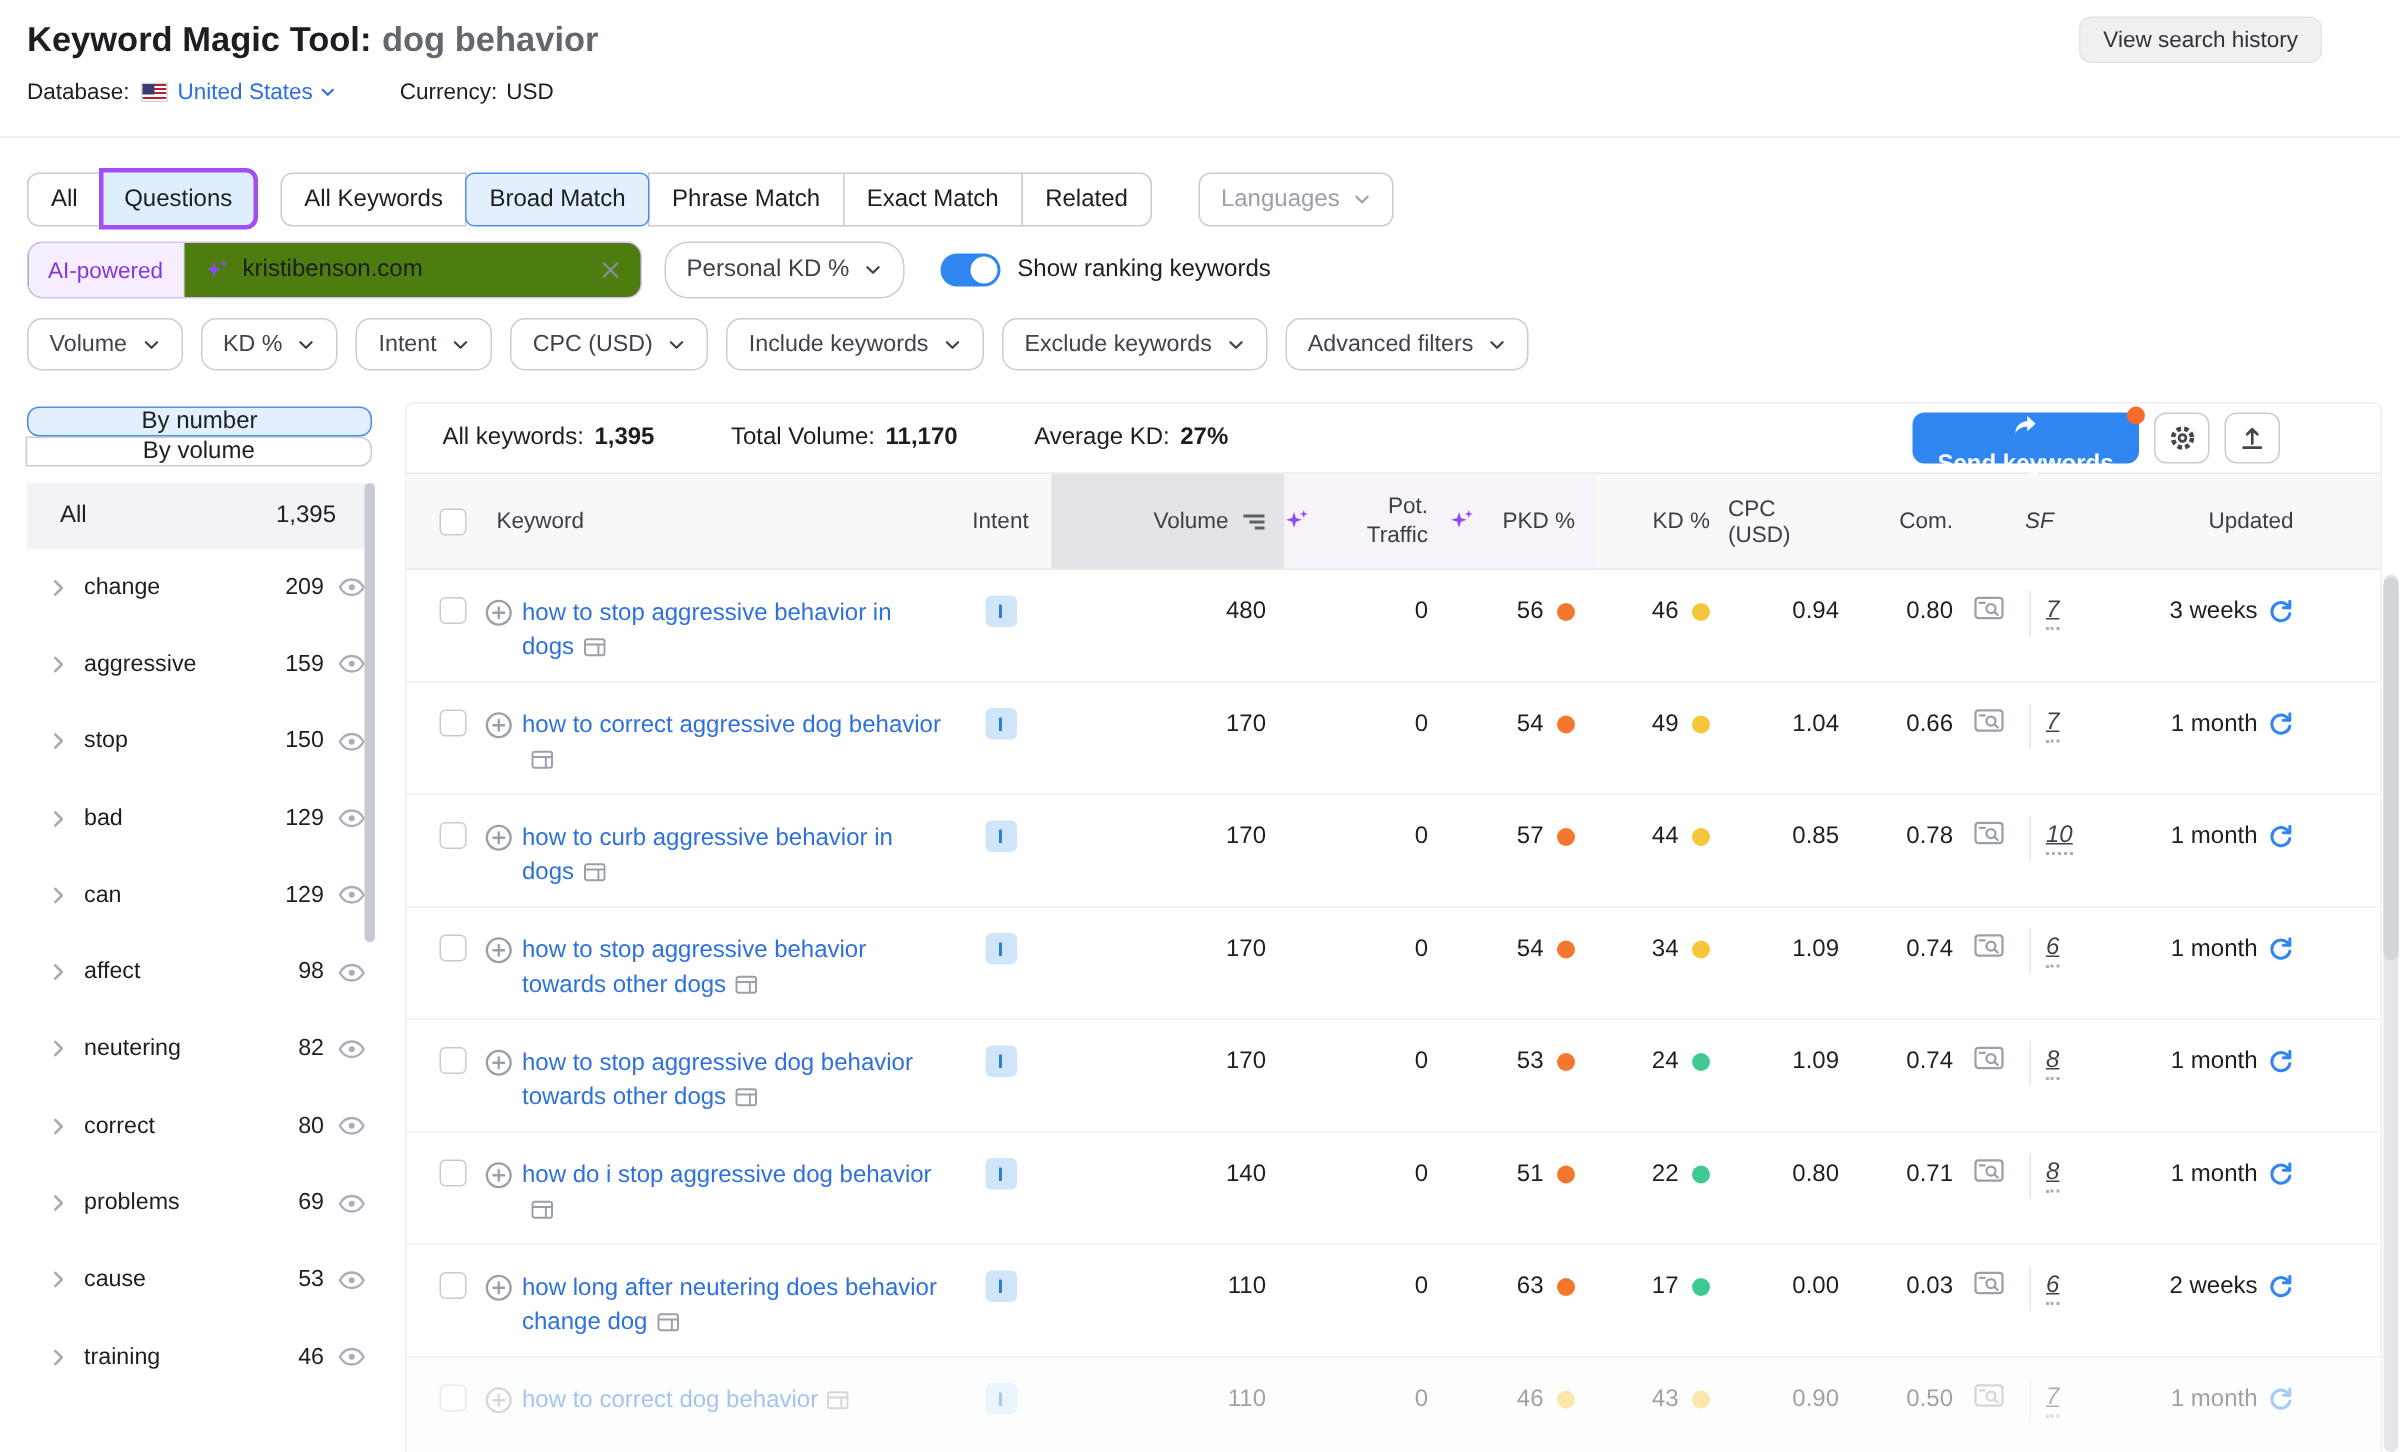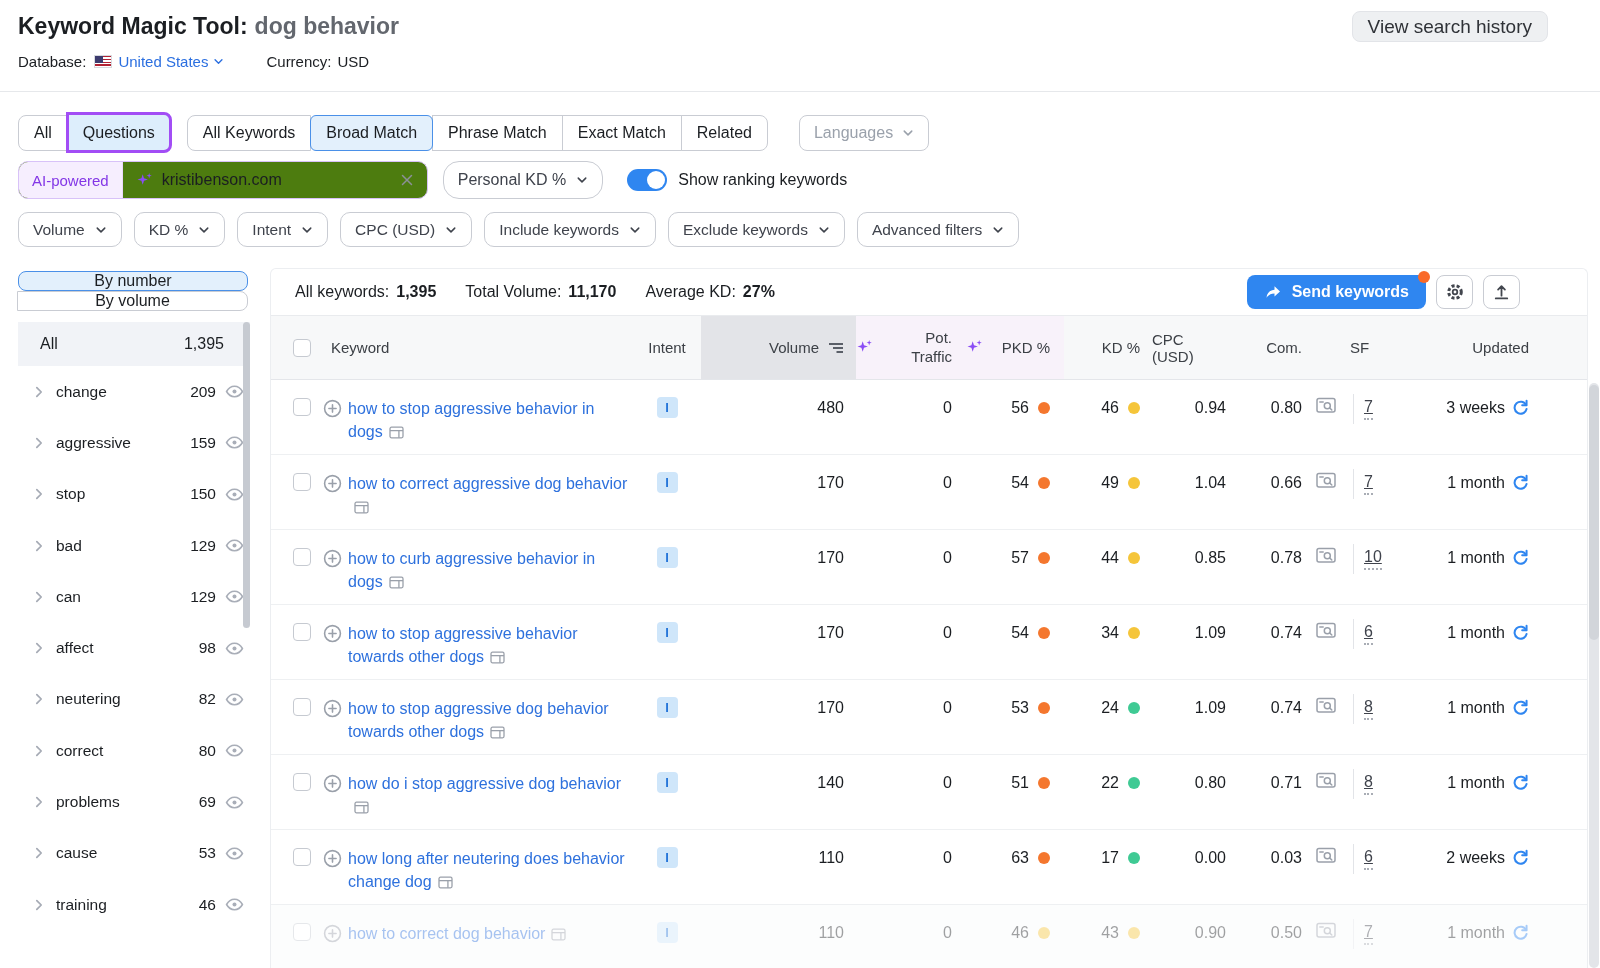--- a/index.html
+++ b/index.html
@@ -2,21 +2,21 @@
 <html><head>
 <meta charset="utf-8">
 <style>
   *{box-sizing:border-box;margin:0;padding:0;}
   body{background:#fff;font-family:"Liberation Sans",sans-serif;}
   .page{position:relative;width:1600px;height:968px;background:#fff;overflow:hidden;color:#1b1e22;}
   svg{display:block;}
   
   .h-title{position:absolute;left:18px;top:13px;font-size:23px;font-weight:700;}
   .h-title .query{color:#63676e;margin-left:7px;}
-  .btn-history{position:absolute;right:52px;top:11px;height:31px;padding:0 15px;background:#eef0f2;border:1px solid #e2e4e8;border-radius:8px;font-size:19px;color:#2f3237;display:flex;align-items:center;}
+  .btn-history{position:absolute;right:52px;top:11px;height:31px;padding:0 15px;background:#eef0f2;border:1px solid #e2e4e8;border-radius:8px;font-size:15px;color:#2f3237;display:flex;align-items:center;}
   .db-row{position:absolute;left:18px;top:53px;font-size:15px;display:flex;align-items:center;}
   .flag{width:18px;height:13px;margin:0 6px 0 8px;position:relative;background:repeating-linear-gradient(#b22234 0 1.4px,#fff 1.4px 2.8px);border:0.5px solid #d7dadf;}
   .flag .canton{position:absolute;left:0;top:0;width:8px;height:7px;background:#3c3b6e;}
   .db-link{color:#2b6fe0;display:flex;align-items:center;gap:5px;}
   .db-currency{margin-left:42px;display:flex;gap:6px;}
   .divider{position:absolute;left:0;right:0;top:91px;height:1px;background:#e6e8eb;}
   
   .tabs-row{position:absolute;left:18px;top:112px;display:flex;align-items:center;}
   .tab{height:36px;padding:0 15px;background:#fff;border:1px solid #c9ccd3;margin-left:-1px;font-size:16px;display:flex;align-items:center;color:#1b1e22;white-space:nowrap;}
   .seg{display:flex;align-items:center;}
@@ -47,43 +47,43 @@
   .side-tab.sel{background:#e3f0fc;border-color:#4a90e8;border-radius:8px;z-index:1;}
   .side-panel{position:absolute;left:18px;top:322px;width:232px;bottom:0;}
   .all-row{height:44px;background:#f1f3f7;display:flex;align-items:center;justify-content:space-between;padding:0 26px 0 22px;font-size:16px;}
   .g-row{height:51.3px;display:flex;align-items:center;padding:0 6px 0 14px;font-size:15.5px;}
   .g-label{margin-left:10px;}
   .g-count{margin-left:auto;}
   .g-eye{margin-left:9px;}
   .side-scroll{position:absolute;right:0;top:0;width:7px;height:306px;background:#c6cad1;border-radius:4px;}
   
   .main{position:absolute;left:270px;top:268px;right:12px;bottom:0;border:1px solid #eceef1;border-bottom:none;border-radius:6px 6px 0 0;background:#fff;overflow:hidden;}
-  .stats{height:46px;display:flex;align-items:center;padding:0 24px 0 24px;gap:29px;font-size:16px;}
+  .stats{height:46px;display:flex;align-items:center;padding:0 24px 0 24px;gap:51px;font-size:16px;}
   .stat{display:flex;gap:7px;align-items:center;}
   .stat b{font-weight:700;}
   .stat-actions{margin-left:auto;display:flex;align-items:center;gap:10px;padding-right:43px;}
-  .btn-send{position:relative;height:34px;background:#2f86f0;color:#fff;font-weight:700;font-size:16px;border-radius:8px;padding:0 17px;display:flex;align-items:center;gap:10px;}
+  .btn-send{position:relative;height:34px;background:#2f86f0;color:#fff;font-weight:700;font-size:16px;border-radius:8px;padding:0 17px;display:flex;align-items:center;gap:10px;flex-direction:column;}
   .btn-send .notif{position:absolute;top:-4px;right:-4px;width:12px;height:12px;background:#f96a2a;border-radius:50%;}
   .btn-update{height:34px;border:1px solid #c9ccd3;border-radius:8px;display:flex;align-items:center;gap:10px;padding:0 12px;font-size:16px;color:#3f434c;background:#fff;}
   .quota{border:1px solid #c9ccd3;border-radius:12px;padding:2px 10px;font-size:14px;}
   .btn-ico{width:37px;height:34px;border:1px solid #c9ccd3;border-radius:8px;display:flex;align-items:center;justify-content:center;background:#fff;}
   
   .thead{display:flex;height:65px;background:#f7f8f9;border-top:1px solid #e9ebee;border-bottom:1px solid #e4e6ea;font-size:15px;color:#3c4046;}
   .hc{display:flex;align-items:center;}
   .c-check{width:52px;padding-left:22px;flex:none;}
   .c-kw{width:310px;flex:none;}
   .c-intent{width:68px;flex:none;justify-content:center;}
   .c-vol{width:155px;flex:none;justify-content:flex-end;padding-right:12px;}
   .c-pot{width:110px;flex:none;justify-content:flex-end;padding-right:14px;}
   .c-pkd{width:98px;flex:none;justify-content:flex-end;padding-right:14px;}
   .c-kd{width:88px;flex:none;justify-content:flex-end;padding-right:12px;}
   .c-cpc{width:88px;flex:none;justify-content:flex-end;padding-right:14px;}
   .c-com{width:64px;flex:none;justify-content:flex-end;padding-right:2px;}
   .c-serp{width:50px;flex:none;justify-content:space-between;padding-left:12px;}
-  .c-sf{width:42px;flex:none;padding-left:10px;}
+  .c-sf{width:42px;flex:none;padding-left:10px;font-style:italic;}
   .c-upd{flex:1;justify-content:flex-end;padding-right:58px;gap:7px;}
   .hc.c-kw{padding-left:8px;}
   .hc.c-vol{background:#e3e4e8;gap:9px;}
   .hc.c-pot,.hc.c-pkd{background:#f8f2fa;justify-content:space-between;}
   .hc .two-line{text-align:right;line-height:1.25;width:56px;}
   .hc.c-sf{margin-left:-14px;}
   .tbody{}
   .trow{display:flex;height:75px;border-bottom:1px solid #eef0f2;align-items:flex-start;padding-top:17px;font-size:16px;}
   .trow.faded{opacity:.42;background:#fafbfc;border-bottom:none;}
   .trow .cell{display:flex;align-items:flex-start;}

